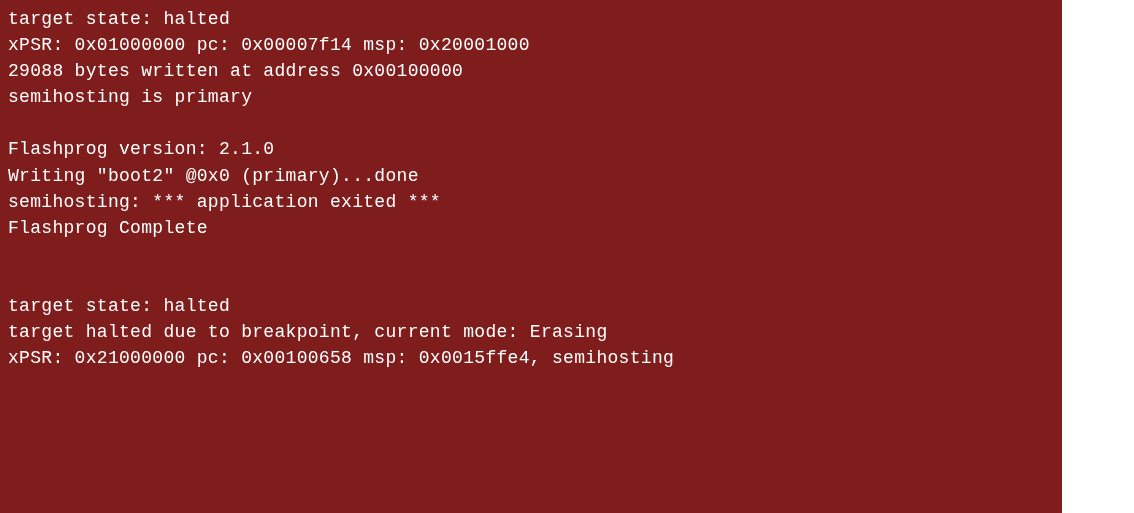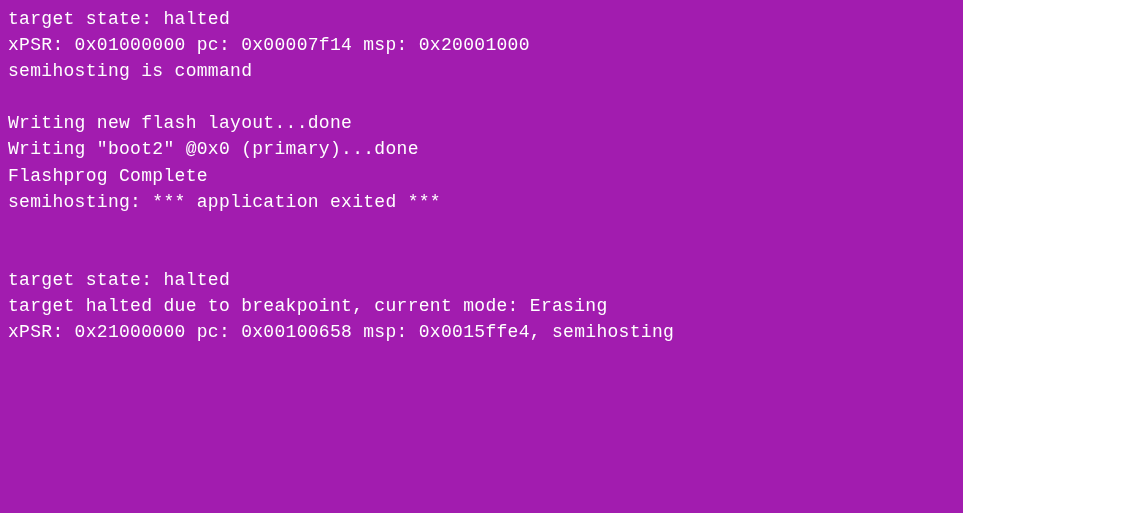--- a/index.html
+++ b/index.html
@@ -2,46 +2,47 @@
 <html><head>
   <meta charset="utf-8">
   <style>
     body {
       margin: 0;
       padding: 0;
       background: #ffffff;
       font-family: "Courier New", Courier, monospace;
     }
     .terminal {
-      width: 963px;
+      width: 1062px;
       height: 513px;
-      background: #a21caf;
+      background: #7f1d1d;
       color: #ffffff;
       box-sizing: border-box;
       padding: 6px 8px;
       font-size: 18px;
       line-height: 1.45;
       letter-spacing: 0.3px;
       overflow: hidden;
     }
     .terminal-line {
       white-space: pre;
       min-height: 1.45em;
     }
   </style>
 </head>
 <body>
 
 <div class="terminal">
   <div class="terminal-line">target state: halted</div>
   <div class="terminal-line">xPSR: 0x01000000 pc: 0x00007f14 msp: 0x20001000</div>
-  <div class="terminal-line">semihosting is command</div>
+  <div class="terminal-line">29088 bytes written at address 0x00100000</div>
+  <div class="terminal-line">semihosting is primary</div>
   <div class="terminal-line"></div>
-  <div class="terminal-line">Writing new flash layout...done</div>
+  <div class="terminal-line">Flashprog version: 2.1.0</div>
   <div class="terminal-line">Writing "boot2" @0x0 (primary)...done</div>
+  <div class="terminal-line">semihosting: *** application exited ***</div>
   <div class="terminal-line">Flashprog Complete</div>
-  <div class="terminal-line">semihosting: *** application exited ***</div>
   <div class="terminal-line"></div>
   <div class="terminal-line"></div>
   <div class="terminal-line">target state: halted</div>
   <div class="terminal-line">target halted due to breakpoint, current mode: Erasing</div>
   <div class="terminal-line">xPSR: 0x21000000 pc: 0x00100658 msp: 0x0015ffe4, semihosting</div>
 </div>
 
 </body></html>

